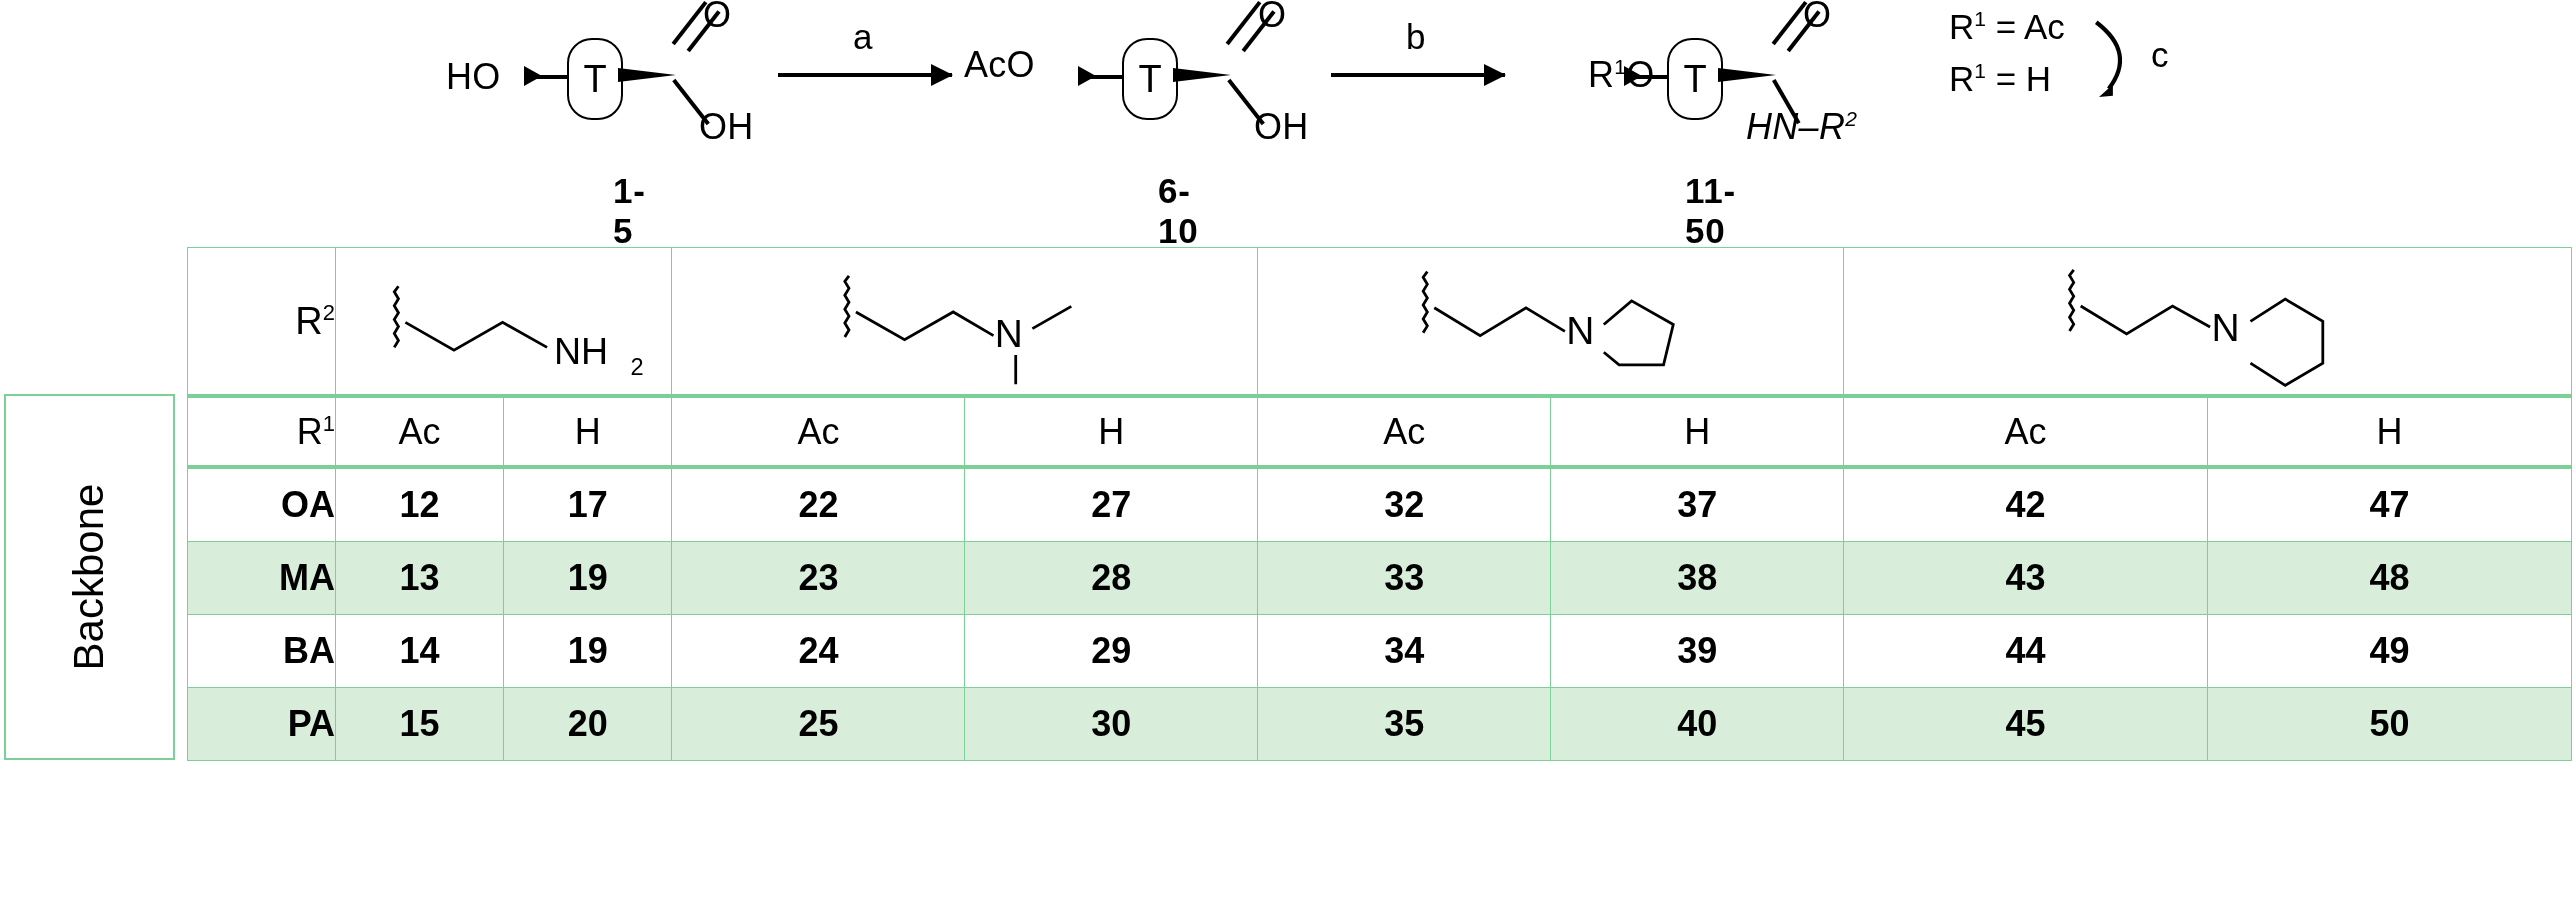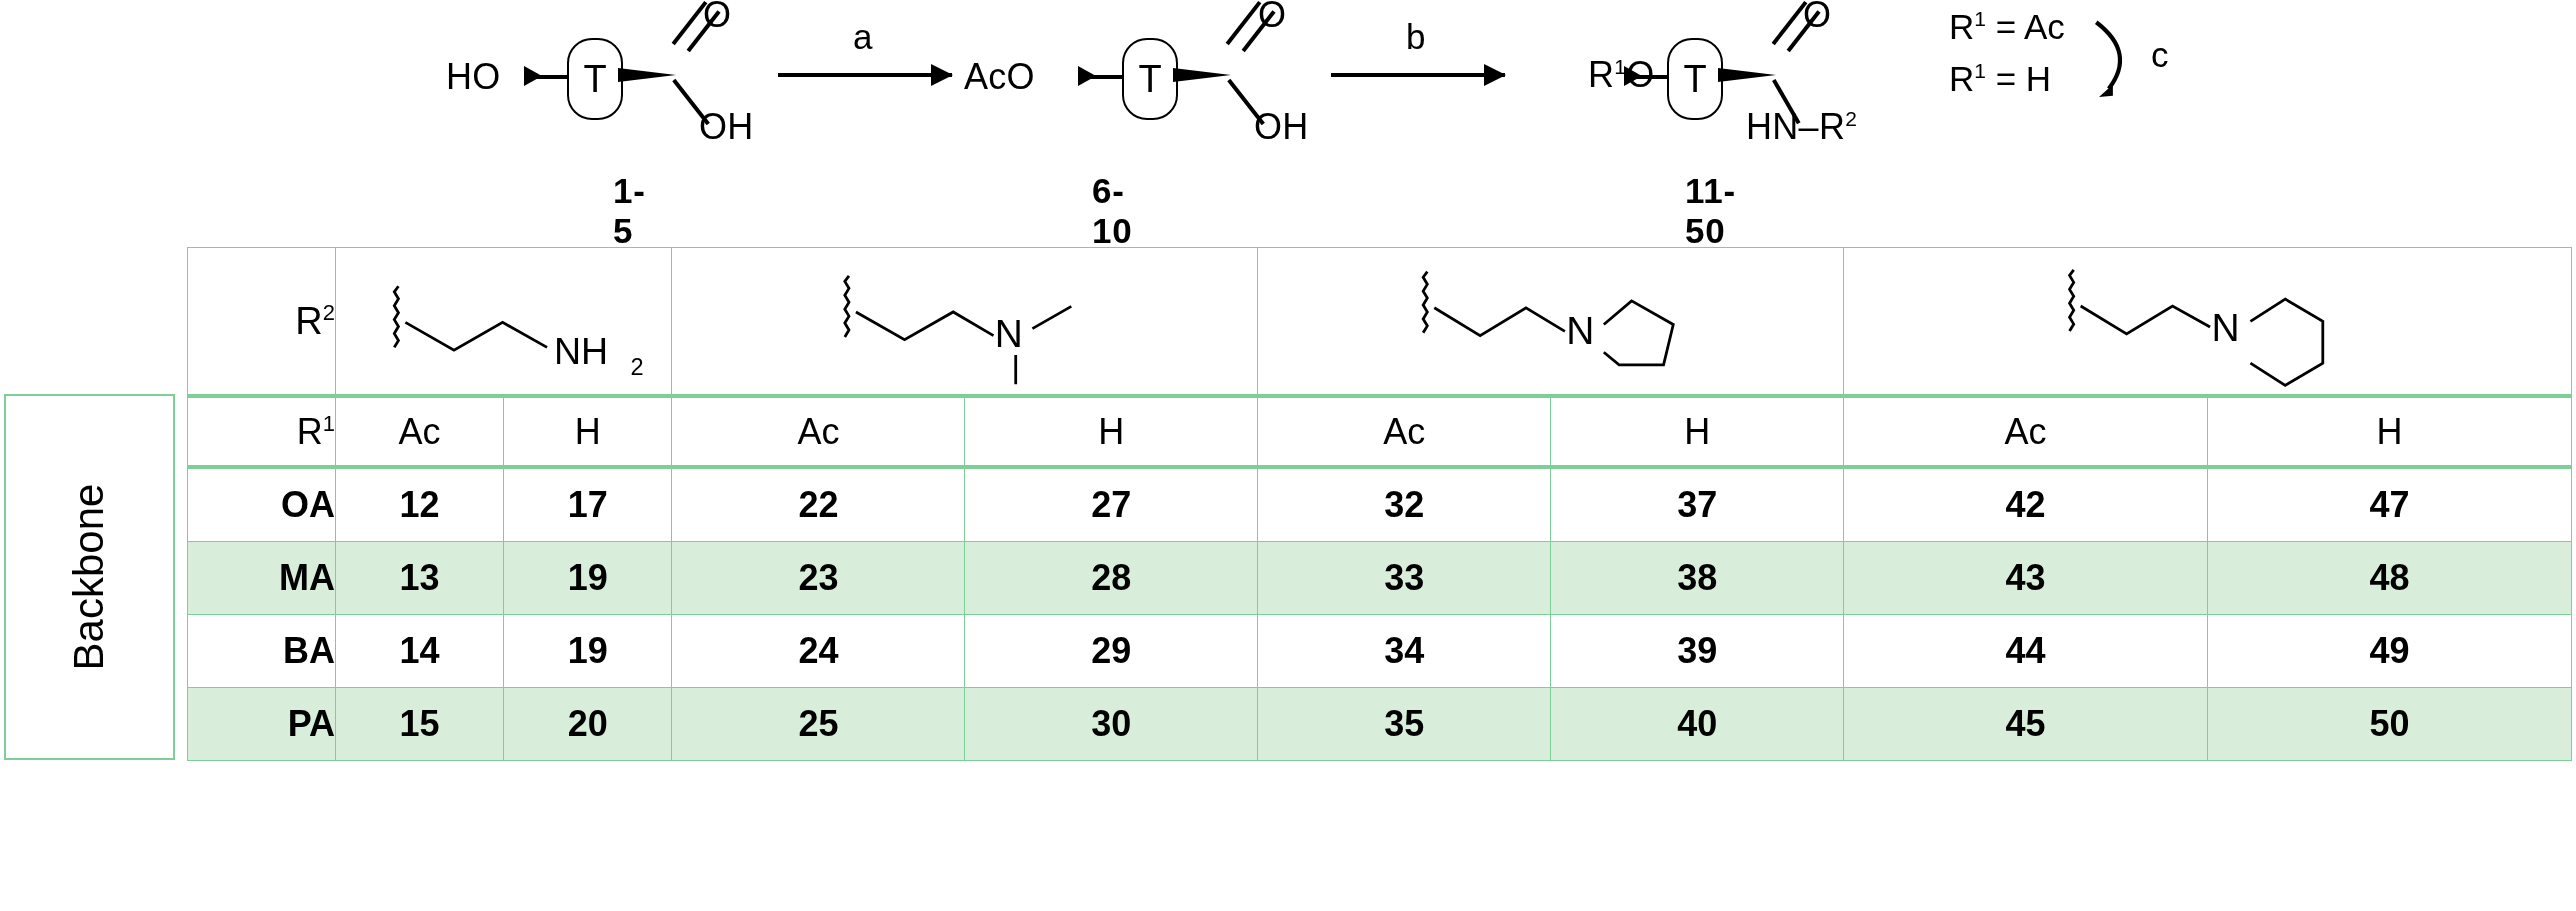--- a/index.html
+++ b/index.html
@@ -118,33 +118,33 @@
     <div class="cmpdlabel" style="left:613px;top:171px;">1-5</div>
   </div>
 
   <div class="rxnarrow" style="left:778px;top:73px;width:174px;">
     <div class="line"></div>
     <div class="head"></div>
   </div>
   <div class="rxnlabel" style="left:853px;top:17.4px;">a</div>
 
   <div class="struct">
-    <div class="atom" style="left:964px;top:56px;">AcO</div>
+    <div class="atom" style="left:964px;top:44px;">AcO</div>
     <div class="bond" style="left:1083px;top:75px;width:40px;"></div>
     <div class="wedge" style="left:1078px;top:66px;border-top:10.4px solid transparent;border-bottom:10.4px solid transparent;border-left:18px solid #000;"></div>
     <div class="tbox" style="left:1122px;top:38px;">
       <span>T</span>
     </div>
     <div class="wedge" style="left:1173px;top:68px;border-top:7px solid transparent;border-bottom:7px solid transparent;border-left:58px solid #000;"></div>
     <div class="bond" style="left:1227px;top:42px;width:53px;transform:rotate(-52deg);transform-origin:left center;"></div>
     <div class="bond" style="left:1243px;top:49px;width:50px;transform:rotate(-52deg);transform-origin:left center;"></div>
     <div class="atom" style="left:1258px;top:-5.6px;">O</div>
     <div class="bond" style="left:1229px;top:78px;width:56px;transform:rotate(52deg);transform-origin:left center;"></div>
     <div class="atom" style="left:1254px;top:106px;">OH</div>
-    <div class="cmpdlabel" style="left:1092px;top:171px;">6-10</div>
+    <div class="cmpdlabel" style="left:1158px;top:171px;">6-10</div>
   </div>
 
   <div class="rxnarrow" style="left:1331px;top:73px;width:174px;">
     <div class="line"></div>
     <div class="head"></div>
   </div>
   <div class="rxnlabel" style="left:1406px;top:17.4px;">b</div>
 
   <div class="struct">
     <div class="atom" style="left:1588px;top:54px;">
@@ -153,21 +153,21 @@
     <div class="bond" style="left:1628px;top:75px;width:40px;"></div>
     <div class="wedge" style="left:1624px;top:66px;border-top:10.4px solid transparent;border-bottom:10.4px solid transparent;border-left:18px solid #000;"></div>
     <div class="tbox" style="left:1667px;top:38px;">
       <span>T</span>
     </div>
     <div class="wedge" style="left:1718px;top:68px;border-top:7px solid transparent;border-bottom:7px solid transparent;border-left:58px solid #000;"></div>
     <div class="bond" style="left:1773px;top:42px;width:53px;transform:rotate(-52deg);transform-origin:left center;"></div>
     <div class="bond" style="left:1788px;top:49px;width:50px;transform:rotate(-52deg);transform-origin:left center;"></div>
     <div class="atom" style="left:1803px;top:-5.6px;">O</div>
     <div class="bond" style="left:1774px;top:78px;width:50px;transform:rotate(60deg);transform-origin:left center;"></div>
-    <div class="atom" style="left:1746px;top:106px;">HN–R<sup>2</sup></div>
+    <div class="atom" style="left:1746px;top:106px;font-style:italic;">HN–R<sup>2</sup></div>
     <div class="cmpdlabel" style="left:1685px;top:171px;">11-50</div>
   </div>
 
   <div class="rdef" style="left:1949px;top:7px;">
     R<sup>1</sup> = Ac
   </div>
   <div class="rdef" style="left:1949px;top:59px;">
     R<sup>1</sup> = H
   </div>
   <svg style="position:absolute;left:2082px;top:7px;" width="77" height="97" viewBox="0 0 110 140">

